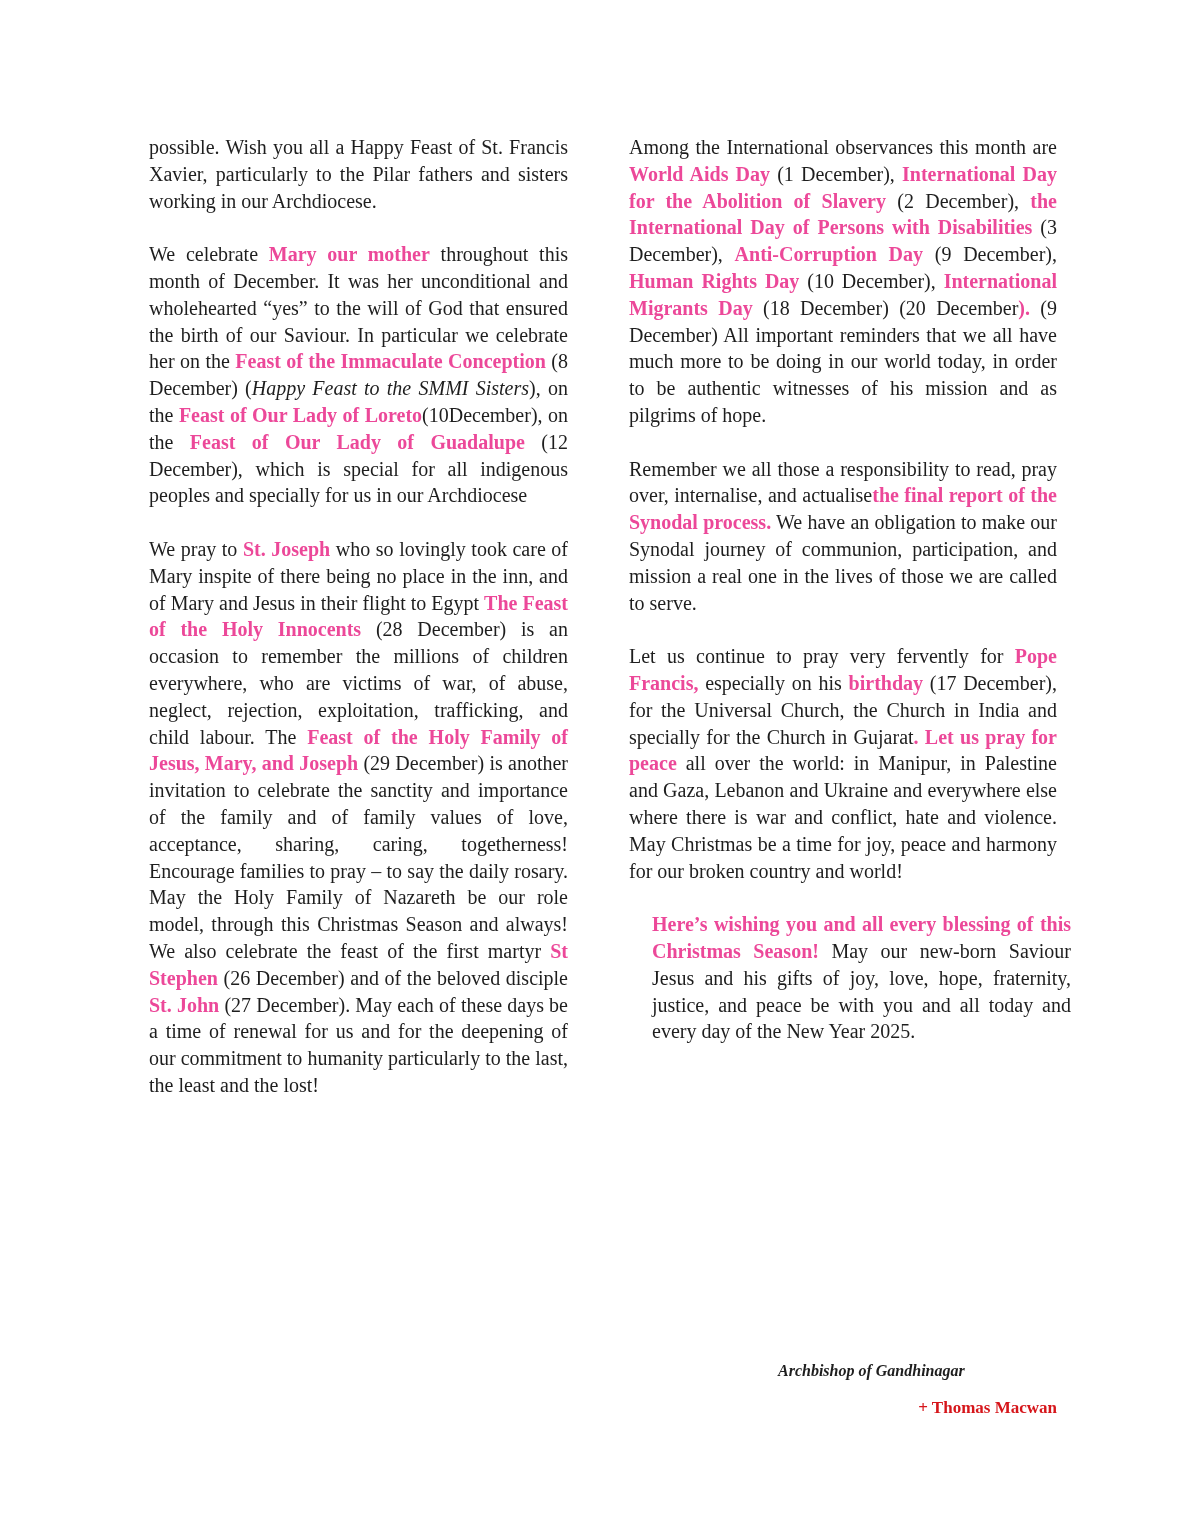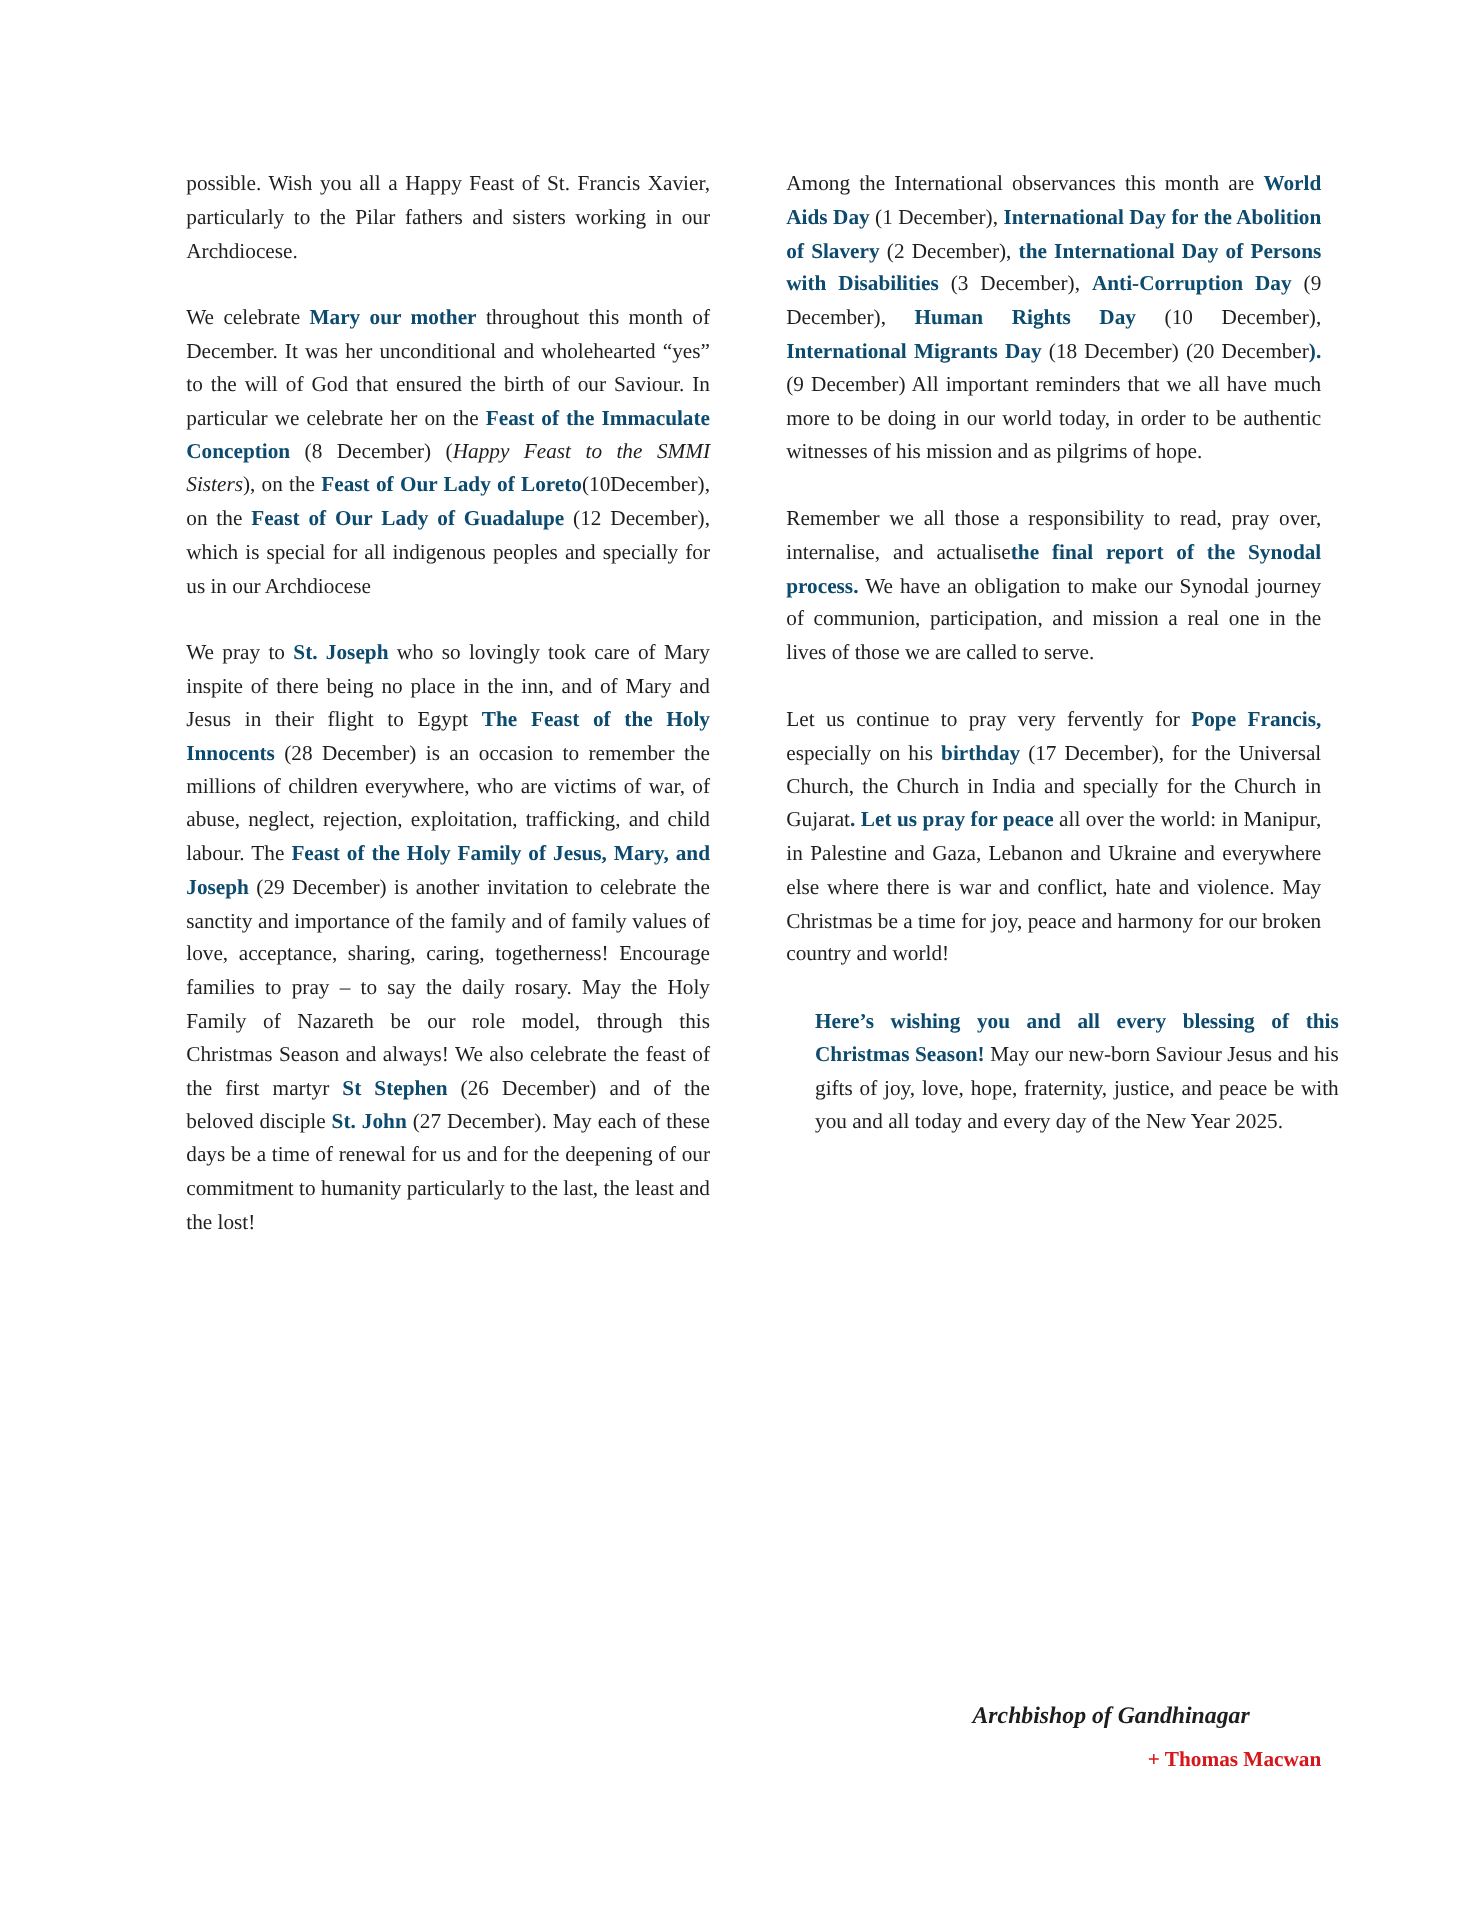--- a/index.html
+++ b/index.html
@@ -1,28 +1,28 @@
 <!DOCTYPE html>
 <html><head>
 <meta charset="utf-8">
 <style>
   html, body { margin: 0; padding: 0; background: #ffffff; }
   body { width: 1187px; height: 1536px; position: relative; overflow: hidden;
          font-family: "Liberation Serif", "DejaVu Serif", serif; color: #1e1e1e; }
-  .col { position: absolute; font-size: 17px; line-height: 26.8px; text-align: justify; }
+  .col { position: absolute; font-size: 20px; line-height: 26.8px; text-align: justify; }
   #left { left: 149px; top: 134px; width: 419px; }
   #right { left: 629px; top: 134px; width: 428px; }
   .para { margin: 0 0 26.8px 0; }
   .para.tight { margin-bottom: 0; }
   .greet { margin-left: 23px; width: 419px; }
-  b { font-weight: bold; color: #0c4a6e; }
+  b { font-weight: bold; color: #ec4899; }
   i { font-style: italic; }
   .sig { position: absolute; right: 130px; top: 1398px; text-align: right;
          font-size: 17px; font-weight: bold; color: #d6161b; font-family: "Liberation Serif", serif; }
-  .title { position: absolute; left: 778px; top: 1362px; font-size: 19px; font-style: italic; font-weight: bold;
+  .title { position: absolute; left: 778px; top: 1362px; font-size: 16px; font-style: italic; font-weight: bold;
            color: #1e1e1e; font-family: "Liberation Serif", serif; }
 </style>
 </head>
 <body>
 
 <div id="left" class="col">
   <p class="para"><span>possible. Wish you all a Happy Feast of St. Francis Xavier, particularly to the Pilar fathers and sisters working in our Archdiocese.</span></p>
   <p class="para"><span>We celebrate </span><b>Mary our mother</b><span> throughout this month of December. It was her unconditional and wholehearted “yes” to the will of God that ensured the birth of our Saviour. In particular we celebrate her on the </span><b>Feast of the Immaculate Conception</b><span> (8 December) (</span><i>Happy Feast to the SMMI Sisters</i><span>), on the </span><b>Feast of Our Lady of Loreto</b><span>(10December), on the </span><b>Feast of Our Lady of Guadalupe</b><span> (12 December), which is special for all indigenous peoples and specially for us in our Archdiocese</span></p>
   <p class="para tight"><span>We pray to </span><b>St. Joseph</b><span> who so lovingly took care of Mary inspite of there being no place in the inn, and of Mary and Jesus in their flight to Egypt  </span><b>The Feast of the Holy Innocents</b><span> (28 December) is an occasion to remember the millions of children everywhere, who are victims of war, of abuse, neglect, rejection, exploitation, trafficking, and child labour. The </span><b>Feast of the Holy Family of Jesus, Mary, and Joseph</b><span> (29 December) is another invitation to celebrate the sanctity and importance of the family and of family values of love, acceptance, sharing, caring, togetherness! Encourage families to pray – to say the daily rosary. May the Holy Family of Nazareth be our role model, through this Christmas Season and always! We also celebrate the feast of the first martyr </span><b>St Stephen</b><span> (26 December) and of the beloved disciple </span><b>St. John</b><span> (27 December). May each of these days be a time of renewal for us and for the deepening of our commitment to humanity particularly to the last, the least and the lost!</span></p>
 </div>

